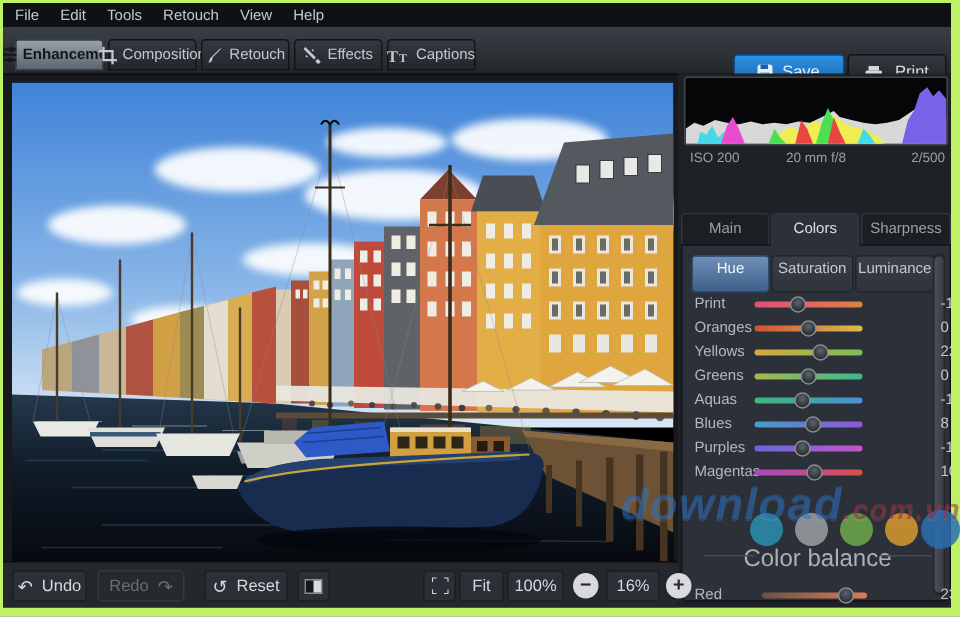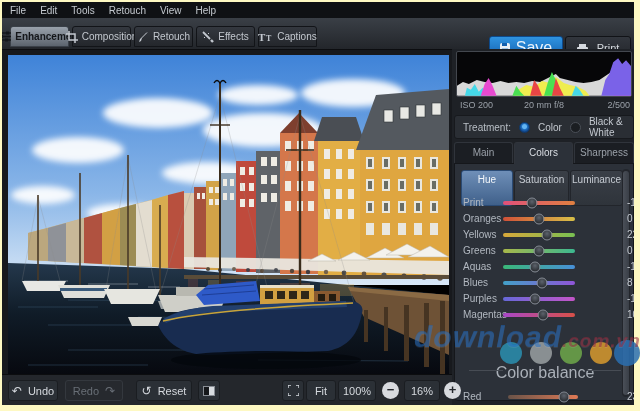--- a/index.html
+++ b/index.html
@@ -1,31 +1,31 @@
 <!DOCTYPE html>
 <html><head>
 <meta charset="utf-8">
 <style>
   html,body{margin:0;padding:0;background:#dfe3e8;font-family:"Liberation Sans",sans-serif;}
-  .frame{position:relative;width:640px;height:411px;background:#fef9c3;box-shadow:0 0 0 1px #c9ced4;overflow:hidden;}
+  .frame{position:relative;width:640px;height:411px;background:#bef264;box-shadow:0 0 0 1px #c9ced4;overflow:hidden;}
   .app{position:absolute;left:2px;top:2px;width:632px;height:403px;background:#17191d;overflow:hidden;}
 
   
   .menubar{position:absolute;left:0;top:0;width:632px;height:16px;background:#0f1114;display:flex;align-items:center;padding-left:8px;box-sizing:border-box;gap:14px;}
   .menu-item{font-size:10px;color:#c4c9cf;cursor:default;}
 
   
   .toolbar{position:absolute;left:0;top:16px;width:632px;height:31px;background:linear-gradient(#3a3f46,#23262b);border-bottom:1px solid #0c0d10;}
   .tool-tab{position:absolute;top:8px;height:21px;width:59px;border:1px solid #121418;border-radius:3px 3px 0 0;background:linear-gradient(#34383f,#24272c);display:flex;align-items:center;justify-content:center;gap:4px;box-sizing:border-box;cursor:pointer;}
   .tool-tab .lbl{font-size:10px;color:#c3c8cf;}
   .tool-tab.active{background:linear-gradient(#99a1ab,#5c646e);border-color:#3a4048;}
   .tool-tab.active .lbl{color:#14161a;font-weight:bold;}
   .tool-tab svg{display:block;}
   .btn-save{position:absolute;left:487px;top:18px;width:72px;height:22px;border-radius:3px;background:linear-gradient(#2f93e0,#135fae);border:1px solid #0d4a8c;display:flex;align-items:center;justify-content:center;gap:6px;cursor:pointer;}
-  .btn-save .lbl{font-size:16px;color:#eaf3fb;}
+  .btn-save .lbl{font-size:11px;color:#eaf3fb;}
   .floppy{width:10px;height:10px;background:#e8eef5;border-radius:2px;position:relative;}
   .floppy:before{content:"";position:absolute;left:2px;top:0;width:5px;height:3px;background:#135fae;}
   .floppy:after{content:"";position:absolute;left:2px;bottom:1px;width:6px;height:4px;background:#9fc4e8;}
   .btn-print{position:absolute;left:563px;top:18px;width:64px;height:22px;border-radius:3px;background:linear-gradient(#32363d,#22252a);border:1px solid #111317;display:flex;align-items:center;justify-content:center;gap:9px;cursor:pointer;}
   .btn-print .lbl{font-size:11px;color:#d5d9de;}
   .printer{width:11px;height:9px;position:relative;}
   .printer:before{content:"";position:absolute;left:0;top:3px;width:11px;height:5px;background:#d5d9de;border-radius:1px;}
   .printer:after{content:"";position:absolute;left:2px;top:0;width:7px;height:3px;background:#d5d9de;}
 
   
@@ -42,21 +42,21 @@
   .treatbox{position:absolute;left:2px;top:66px;width:180px;height:24px;background:#2a2e34;border:1px solid #17191d;border-radius:3px;box-sizing:border-box;display:flex;align-items:center;gap:8px;padding-left:8px;}
   .treatbox .tlabel{font-size:10px;color:#b9bfc6;}
   .radio{width:9px;height:9px;border-radius:50%;background:#1b1e22;border:1px solid #4a4f57;position:relative;cursor:pointer;flex:0 0 auto;}
   .radio.sel{background:radial-gradient(circle at 50% 40%, #63b4f2 0 2px, #1d6fc0 3px, #13468a 5px);border-color:#0f3a6e;}
   .rlabel{font-size:10px;color:#c3c8cf;cursor:pointer;}
 
   .ptab{position:absolute;top:93px;width:59px;height:21px;background:#1b1e23;border:1px solid #30343b;border-bottom:none;border-radius:3px 3px 0 0;box-sizing:border-box;text-align:center;line-height:20px;font-size:10px;color:#9aa0a8;cursor:pointer;}
   .ptab.active{background:#2c3139;color:#dbdfe5;height:22px;z-index:2;}
 
   .colpanel{position:absolute;left:2px;top:114px;width:180px;height:238px;background:#2c3139;border:1px solid #15171b;border-radius:0 0 4px 4px;box-sizing:border-box;}
-  .ctab{position:absolute;top:6px;height:36px;box-sizing:border-box;border:1px solid #22252b;border-radius:3px;background:linear-gradient(#3a3f47,#2f343b);text-align:center;font-size:10px;color:#c6cbd2;line-height:17px;cursor:pointer;}
+  .ctab{position:absolute;top:6px;height:25px;box-sizing:border-box;border:1px solid #22252b;border-radius:3px;background:linear-gradient(#3a3f47,#2f343b);text-align:center;font-size:10px;color:#c6cbd2;line-height:17px;cursor:pointer;}
   .ctab.active{background:linear-gradient(#6f8fb8,#3f608a);border-color:#2a4a74;color:#f2f6fa;}
   .scrollbar{position:absolute;right:3px;top:5px;width:8px;height:228px;background:#23262c;border-radius:4px;}
   .scrollthumb{position:absolute;left:1px;top:2px;width:6px;height:224px;background:linear-gradient(90deg,#4a4f58,#3a3f47);border-radius:3px;cursor:pointer;}
 
   .srow,.brow{position:absolute;left:0;width:168px;height:14px;}
   .slbl{position:absolute;left:8px;top:1px;font-size:10px;color:#b2b8c0;}
   .sval{position:absolute;right:-38px;top:1px;width:34px;text-align:left;font-size:10px;color:#c3c8cf;}
   .strack{position:absolute;left:48px;top:5px;width:72px;height:4px;border-radius:2px;cursor:pointer;}
   .brow .strack{left:53px;width:70px;}
   .sthumb{position:absolute;top:50%;width:11px;height:11px;border-radius:50%;background:radial-gradient(circle at 50% 35%,#5d636c,#2e3237 70%);border:1px solid #878d96;box-sizing:border-box;transform:translate(-50%,-50%);cursor:pointer;}
@@ -444,27 +444,20 @@
         <polygon fill="#e84ad0" opacity="0.9" points="158,44 162,20 166,14 170,22 176,18 176,44"></polygon>
         <polygon fill="#7a62e8" points="146,44 150,28 154,22 158,10 163,6 167,12 171,8 176,14 176,44"></polygon>
       </svg>
     </div>
     <div class="exifrow">
       <span class="iso">ISO 200</span>
       <span class="lens">20 mm f/8</span>
       <span class="shutter">2/500</span>
     </div>
 
-    <div class="treatbox">
-      <span class="tlabel">Treatment:</span>
-      <span class="radio sel"></span>
-      <span class="rlabel">Color</span>
-      <span class="radio"></span>
-      <span class="rlabel">Black &amp; White</span>
-    </div>
 
     <div class="ptab" style="left:2px;">Main</div>
     <div class="ptab active" style="left:62px;">Colors</div>
     <div class="ptab" style="left:122px;width:60px;">Sharpness</div>
 
     <div class="colpanel">
       <div class="ctab active" style="left:6px;width:52px;">Hue</div>
       <div class="ctab" style="left:59px;width:55px;text-align:center;">Saturation</div>
       <div class="ctab" style="left:115px;width:53px;">Luminance</div>
       <div class="scrollbar">

